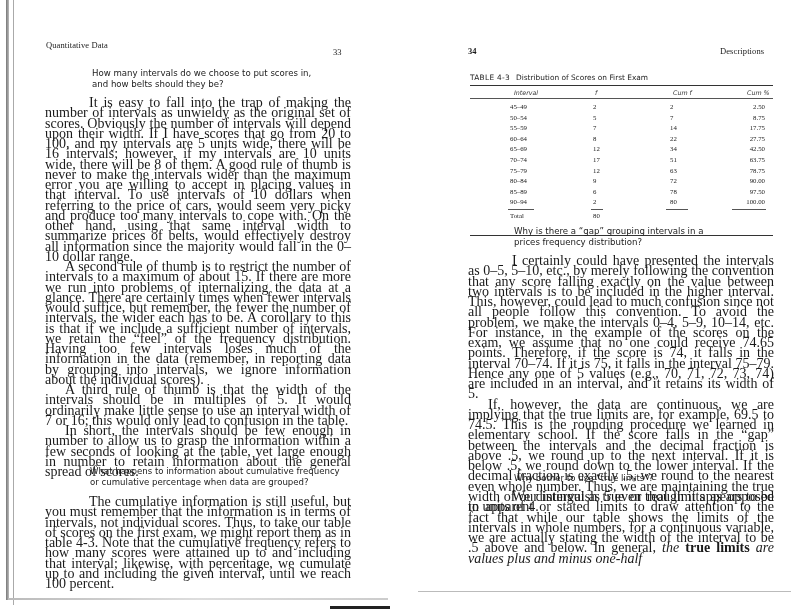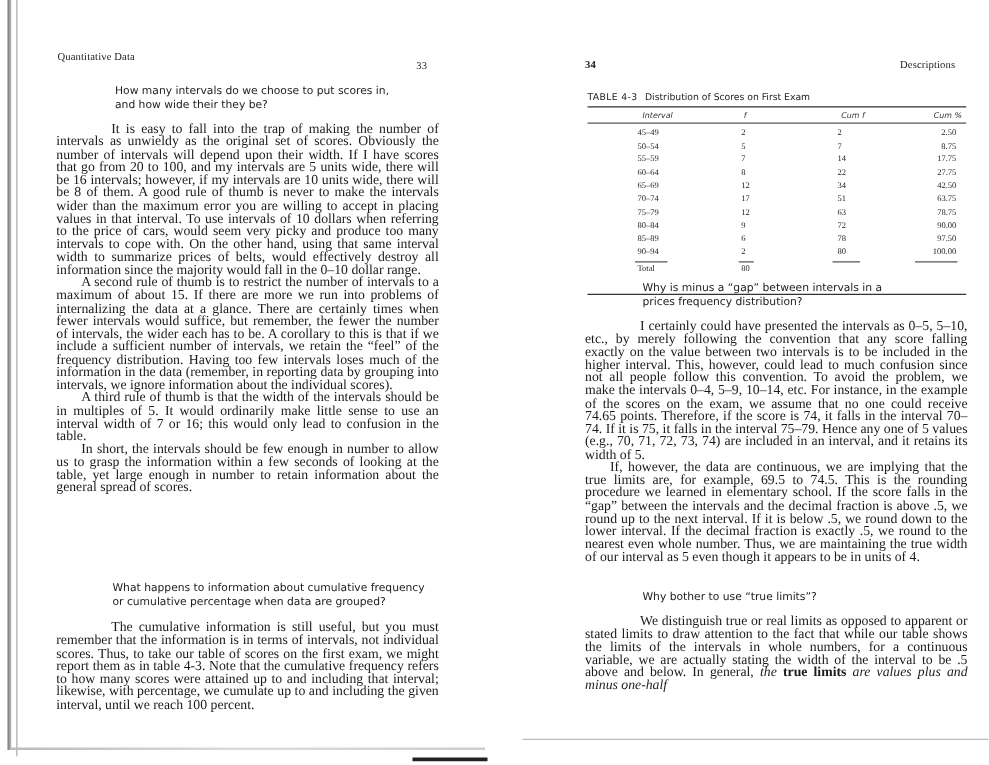--- a/index.html
+++ b/index.html
@@ -28,21 +28,21 @@
 
   .running-head {
     position:absolute; font-size:8.5px; letter-spacing:0.1px;
   }
   .q-head {
     font-family:"DejaVu Sans", sans-serif; 
     font-size:8.6px; line-height:11px; color:#222;
     position:absolute;
   }
   .body-text {
-    position:absolute; font-size:11px; line-height:10.25px; text-align:justify;
+    position:absolute; font-size:14px; line-height:10.25px; text-align:justify;
     color:#1a1a1a;
   }
   .body-text p { margin:0; text-indent:44px; }
   .body-text p.indent2 { text-indent:20px; }
 
   
   .table-title {
     position:absolute; left:470px; top:73px; font-family:"DejaVu Sans", sans-serif;
     font-size:7.4px; color:#222;
   }
@@ -73,21 +73,21 @@
 <div class="bottom-edge-left"></div>
 <div class="bottom-edge-right"></div>
 <div class="bottom-shadow"></div>
 
 <div>
   <div class="running-head" style="left:46px; top:40px;text-align:right;">Quantitative Data</div>
   <div class="running-head" style="left:333px; top:47px;">33</div>
 
   <div class="q-head" style="left:92px; top:68px;">
     <div>How many intervals do we choose to put scores in,</div>
-    <div>and how wide their they be?</div>
+    <div>and how belts should they be?</div>
   </div>
 
   <div class="body-text" style="left:45px; top:98px; width:306px;">
     <p>It is easy to fall into the trap of making the number of intervals as unwieldy as the original set of scores. Obviously the number of intervals will depend upon their width. If I have scores that go from 20 to 100, and my intervals are 5 units wide, there will be 16 intervals; however, if my intervals are 10 units wide, there will be 8 of them. A good rule of thumb is never to make the intervals wider than the maximum error you are willing to accept in placing values in that interval. To use intervals of 10 dollars when referring to the price of cars, would seem very picky and produce too many intervals to cope with. On the other hand, using that same interval width to summarize prices of belts, would effectively destroy all information since the majority would fall in the 0–10 dollar range.</p>
     <p class="indent2">A second rule of thumb is to restrict the number of intervals to a maximum of about 15. If there are more we run into problems of internalizing the data at a glance. There are certainly times when fewer intervals would suffice, but remember, the fewer the number of intervals, the wider each has to be. A corollary to this is that if we include a sufficient number of intervals, we retain the “feel” of the frequency distribution. Having too few intervals loses much of the information in the data (remember, in reporting data by grouping into intervals, we ignore information about the individual scores).</p>
     <p class="indent2">A third rule of thumb is that the width of the intervals should be in multiples of 5. It would ordinarily make little sense to use an interval width of 7 or 16; this would only lead to confusion in the table.</p>
     <p class="indent2">In short, the intervals should be few enough in number to allow us to grasp the information within a few seconds of looking at the table, yet large enough in number to retain information about the general spread of scores.</p>
   </div>
 
   <div class="q-head" style="left:90px; top:466px;">
@@ -181,21 +181,21 @@
         <div class="ul" style="left: 196px; width: 22px; top: 110px;"></div>
         <div class="ul" style="left: 262px; width: 34px; top: 110px;"></div>
         <div class="tbl-row" style="top: 113px;">
           <span class="c1">Total</span>
           <span class="c2">80</span>
         </div>
       </div>
   </div>
 
   <div class="q-head" style="left:514px; top:226px;">
-    <div>Why is minus a “gap” between intervals in a</div>
+    <div>Why is there a “gap” grouping intervals in a</div>
     <div>prices frequency distribution?</div>
   </div>
 
   <div class="body-text" style="left:468px; top:256px; width:306px;">
     <p>I certainly could have presented the intervals as 0–5, 5–10, etc., by merely following the convention that any score falling exactly on the value between two intervals is to be included in the higher interval. This, however, could lead to much confusion since not all people follow this convention. To avoid the problem, we make the intervals 0–4, 5–9, 10–14, etc. For instance, in the example of the scores on the exam, we assume that no one could receive 74.65 points. Therefore, if the score is 74, it falls in the interval 70–74. If it is 75, it falls in the interval 75–79. Hence any one of 5 values (e.g., 70, 71, 72, 73, 74) are included in an interval, and it retains its width of 5.</p>
     <p class="indent2">If, however, the data are continuous, we are implying that the true limits are, for example, 69.5 to 74.5. This is the rounding procedure we learned in elementary school. If the score falls in the “gap” between the intervals and the decimal fraction is above .5, we round up to the next interval. If it is below .5, we round down to the lower interval. If the decimal fraction is exactly .5, we round to the nearest even whole number. Thus, we are maintaining the true width of our interval as 5 even though it appears to be in units of 4.</p>
   </div>
 
   <div class="q-head" style="left:514px; top:473px;">Why bother to use “true limits”?</div>
 

